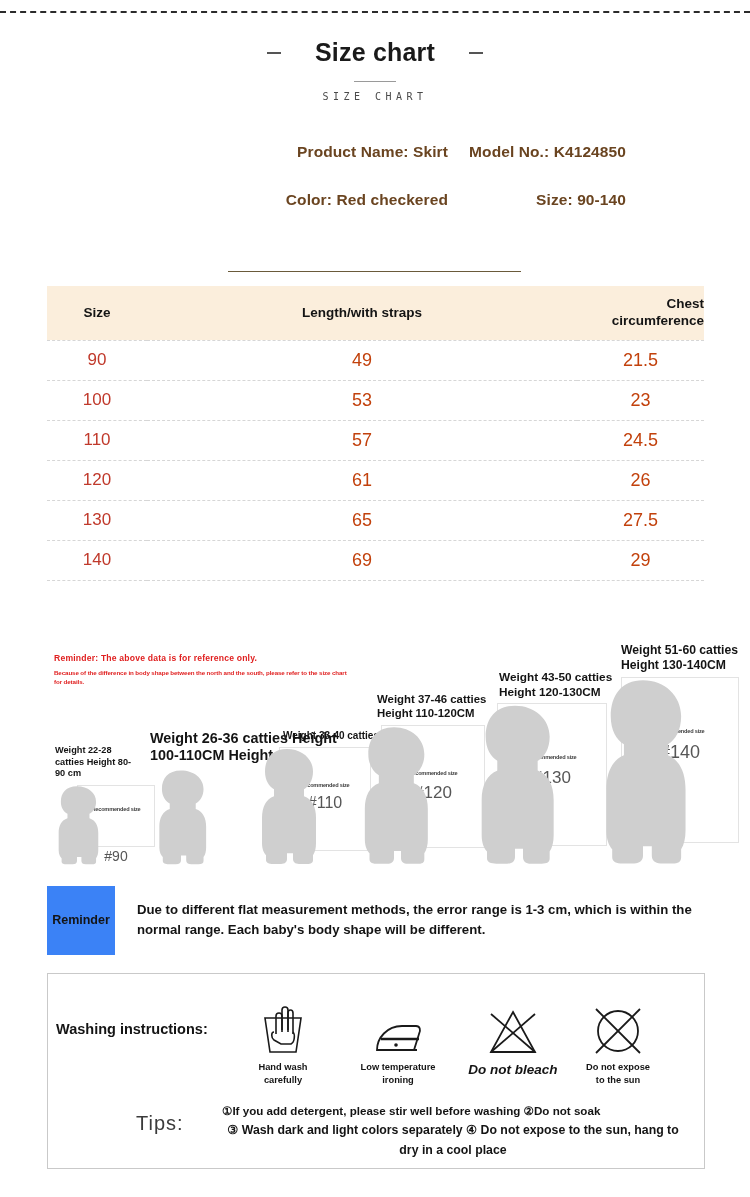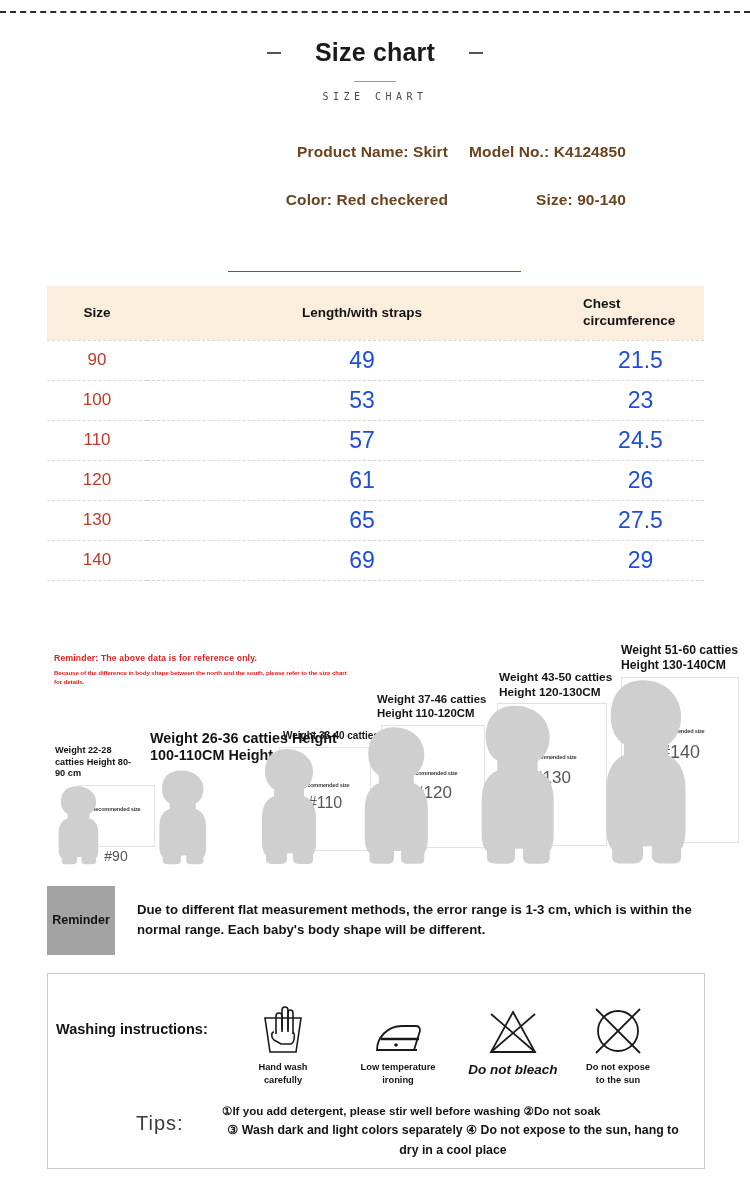--- a/index.html
+++ b/index.html
@@ -98,27 +98,27 @@
     font-size: 13.5px;
     font-weight: bold;
     color: #141414;
     padding: 10px 0;
     height: 44px;
     vertical-align: middle;
     text-align: center;
   }
   .size-table thead th.col-size   { width: 100px; }
   .size-table thead th.col-length { width: 430px; }
-  .size-table thead th.col-chest  { width: 127px; text-align: left; padding-left: 6px; line-height: 1.25; }
+  .size-table thead th.col-chest  { width: 127px; text-align: right; padding-left: 6px; line-height: 1.25; }
   .size-table tbody td {
     height: 40px;
-    font-size: 23px;
+    font-size: 18px;
     text-align: center;
     border-bottom: 1px dashed #d6d6d6;
-    color: #1d4ed8;
+    color: #c2410c;
     font-family: "Liberation Sans", sans-serif;
   }
   .size-table tbody tr:first-child td { border-top: 1px dashed #d6d6d6; }
   .size-table tbody td.size-val {
     color: #c0392b;
     font-size: 17px;
   }
 
   
   .red-note {
@@ -191,21 +191,21 @@
   
   .reminder-bar {
     position: absolute;
     top: 886px; left: 47px;
     width: 660px;
     display: flex;
     align-items: stretch;
   }
   .reminder-tag {
     width: 68px;
-    background: #a3a3a3;
+    background: #3b82f6;
     display: flex;
     align-items: center;
     justify-content: center;
     font-size: 12.5px;
     font-weight: bold;
     color: #141414;
     padding: 14px 0;
   }
   .reminder-text {
     flex: 1;

